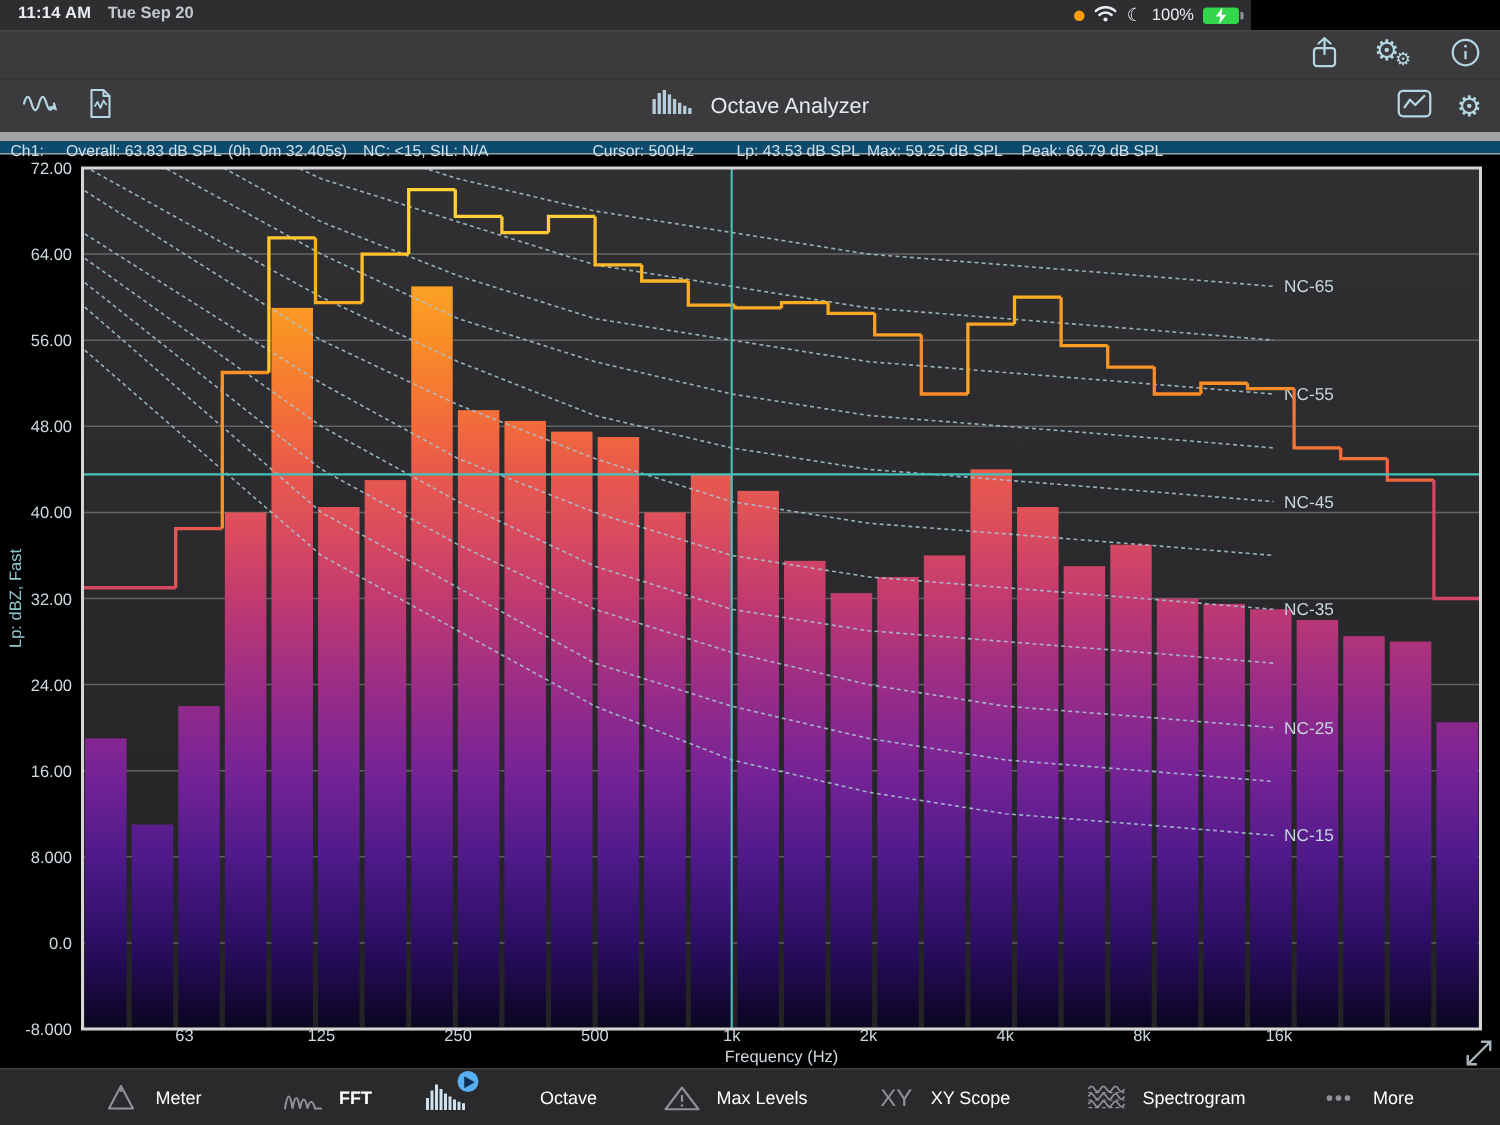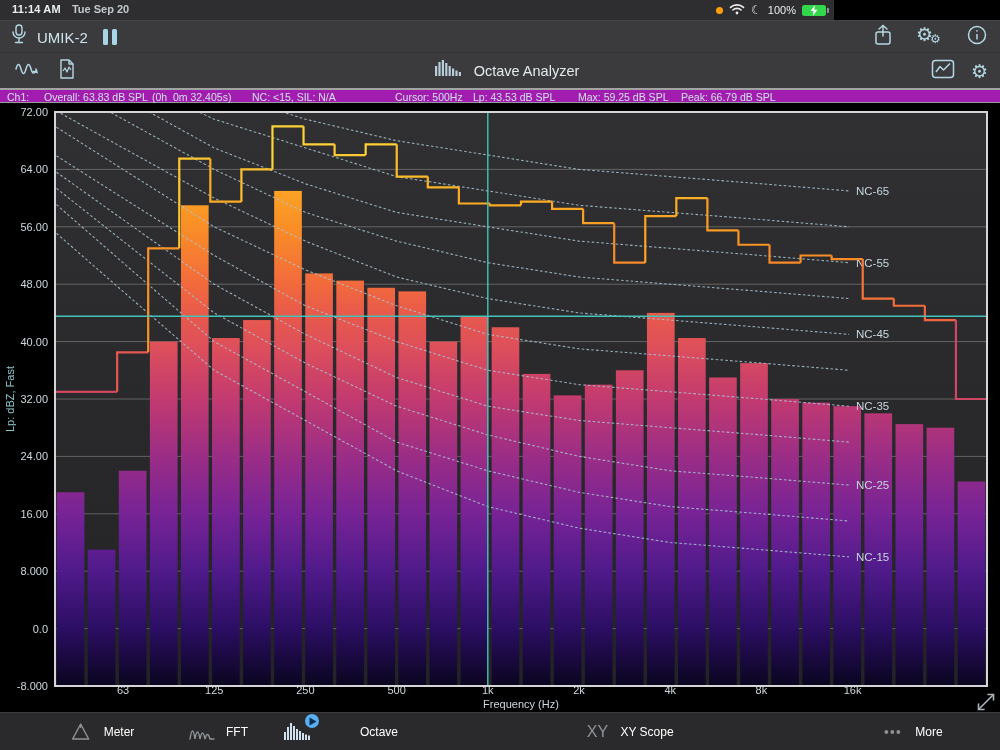--- a/index.html
+++ b/index.html
@@ -29,21 +29,21 @@
 
   
   .titlebar{position:absolute;left:0;top:52px;width:1000px;height:36px;background:#3b3b3d;border-top:1px solid #323234;}
   .t2-left{position:absolute;left:14px;top:0;height:36px;display:flex;align-items:center;gap:16px;}
   .t2-center{position:absolute;left:0;top:0;width:1000px;height:36px;display:flex;align-items:center;justify-content:center;gap:10px;padding-left:13px;}
   .page-title{color:#e3eaee;font-size:14.5px;}
   .t2-right{position:absolute;right:12px;top:0;height:36px;display:flex;align-items:center;gap:16px;}
   .gear-glyph{font-size:19px;color:#b4d7e3;line-height:19px;}
 
   
-  .statsbar{position:absolute;left:0;top:88px;width:1000px;height:15px;background:#a21caf;border-top:2px solid #a3a3a3;border-bottom:1px solid #979ca0;}
+  .statsbar{position:absolute;left:0;top:88px;width:1000px;height:15px;background:#0c4a6e;border-top:6px solid #a3a3a3;border-bottom:1px solid #979ca0;}
   .statsbar span{position:absolute;top:1px;font-size:10.5px;color:#cfe0e8;white-space:pre;}
 
   
   #chart{position:absolute;left:0;top:103px;}
 
   
   .tabbar{position:absolute;left:0;top:712px;width:1000px;height:38px;background:#2a2a2c;border-top:1px solid #3d3d3f;}
   .tab{position:absolute;top:0;height:38px;display:flex;align-items:center;gap:8px;transform:translateX(-50%);cursor:default;}
   .tab .tab-label{font-size:12px;color:#ffffff;}
   .tab.active .tab-label{color:#ffffff;margin-left:40px;}
@@ -74,35 +74,20 @@
       <span>100%</span>
       <span class="batt">
         <svg width="8" height="11" viewBox="0 0 8 11">
             <polygon points="5,0 0.5,6 3.5,6 2.8,11 7.5,4.8 4.3,4.8" fill="#fff"></polygon>
           </svg>
       </span>
     </div>
   </div>
 
   <div class="toolbar">
-    <div class="tb-left">
-      <span>
-        <svg width="18" height="24" viewBox="0 0 18 24" fill="none" stroke="#b4d7e3" stroke-width="1.4" stroke-linecap="round">
-          <rect x="6" y="2" width="6" height="10" rx="3"></rect>
-            <path d="M3 9 a6 6 0 0 0 12 0"></path>
-            <line x1="9" y1="15.5" x2="9" y2="19"></line>
-            <line x1="5.5" y1="19.5" x2="12.5" y2="19.5"></line>
-        </svg>
-      </span>
-      <span class="device-name">UMIK-2</span>
-      <span class="pause-btn">
-          <i></i>
-          <i></i>
-        </span>
-    </div>
     <div class="tb-right">
       <span>
         <svg width="22" height="24" viewBox="0 0 22 24" fill="none" stroke="#b4d7e3" stroke-width="1.5" stroke-linecap="round" stroke-linejoin="round">
           <rect x="4" y="9" width="14" height="12" rx="2"></rect>
             <line x1="11" y1="2.5" x2="11" y2="13"></line>
             <polyline points="7,6 11,2.5 15,6"></polyline>
         </svg>
       </span>
       <span style="position:relative;display:inline-block;width:28px;height:24px;">
         <span class="gear-glyph" style="position:absolute;left:0;top:0;">⚙</span>
@@ -159,23 +144,23 @@
         </svg>
       </span>
       <span class="gear-glyph">⚙</span>
     </div>
   </div>
 
   <div class="statsbar" id="statsbar">
       <span style="left: 7px;">Ch1:</span>
       <span style="left: 44px;">Overall: 63.83 dB SPL</span>
       <span style="left: 152px;">(0h  0m 32.405s)</span>
-      <span style="left: 252px;">NC: &lt;15, SIL: N/A</span>
+      <span style="left: 242px;">NC: &lt;15, SIL: N/A</span>
       <span style="left: 395px;">Cursor: 500Hz</span>
-      <span style="left: 473px;">Lp: 43.53 dB SPL</span>
+      <span style="left: 491px;">Lp: 43.53 dB SPL</span>
       <span style="left: 578px;">Max: 59.25 dB SPL</span>
       <span style="left: 681px;">Peak: 66.79 dB SPL</span>
     </div>
 
   <svg id="chart" width="1000" height="609" viewBox="0 103 1000 609">
       <defs>
         <linearGradient id="plotbg" x1="0" y1="0" x2="0" y2="1">
           <stop offset="0" stop-color="#303032"></stop>
           <stop offset="1" stop-color="#232325"></stop>
         </linearGradient>
@@ -321,21 +306,21 @@
   <div class="tabbar" id="tabbar">
       <div class="tab" style="left: 100px;">
         <span class="ticon">
           <svg width="30" height="20" viewBox="0 0 30 20">
             <path d="M15 2 L7 17 H23 Z" fill="none" stroke="#8e9297" stroke-width="1.4" stroke-linejoin="round"></path>
             <line x1="15" y1="2" x2="15" y2="6" stroke="#8e9297" stroke-width="1.2"></line>
           </svg>
         </span>
         <span class="tab-label">Meter</span>
       </div>
-      <div class="tab" style="left: 218px;">
+      <div class="tab" style="left: 218px; font-weight: bold;">
         <span class="ticon">
           <svg width="30" height="20" viewBox="0 0 30 20">
             <path d="M2 17 Q4.5 1 7 17 Q9.5 3 12 17 Q14.5 5 17 17 Q19.5 8 22 17 L26 17" fill="none" stroke="#8e9297" stroke-width="1.4" stroke-linecap="round"></path>
           </svg>
         </span>
         <span class="tab-label">FFT</span>
       </div>
       <div class="tab active" style="left: 340px;">
         <span class="ticon">
           <svg width="30" height="20" viewBox="0 0 30 20">
@@ -350,27 +335,50 @@
             <rect x="26" y="13.5" width="2" height="4.5" fill="#cfe2ee"></rect>
           </svg>
           <span class="play-badge">
             <svg width="8" height="9" viewBox="0 0 8 9">
               <polygon points="0.5,0.5 7.5,4.5 0.5,8.5" fill="#0b2d50"></polygon>
             </svg>
           </span>
         </span>
         <span class="tab-label">Octave</span>
       </div>
+      <div class="tab" style="left: 489px;">
+        <span class="ticon">
+          <svg width="30" height="20" viewBox="0 0 30 20">
+            <path d="M15 3 L26 17.5 H4 Z" fill="none" stroke="#8e9297" stroke-width="1.4" stroke-linejoin="round"></path>
+            <line x1="15" y1="8" x2="15" y2="12.5" stroke="#8e9297" stroke-width="1.5"></line>
+            <circle cx="15" cy="15" r="0.9" fill="#8e9297"></circle>
+          </svg>
+        </span>
+        <span class="tab-label">Max Levels</span>
+      </div>
       <div class="tab" style="left: 628px;">
         <span class="ticon">
           <svg width="30" height="20" viewBox="0 0 30 20">
             <text x="15" y="15" text-anchor="middle" fill="#8e9297" font-size="16" font-family="&quot;Liberation Sans&quot;,sans-serif">XY</text>
           </svg>
         </span>
         <span class="tab-label">XY Scope</span>
+      </div>
+      <div class="tab" style="left: 777px;">
+        <span class="ticon">
+          <svg width="30" height="20" viewBox="0 0 30 20">
+            <path d="M2 4 q2 -3.5 4 0 t4 0 t4 0 t4 0 t4 0 t4 0" fill="none" stroke="#8e9297" stroke-width="1.1"></path>
+            <line x1="2" y1="6.4" x2="26" y2="6.4" stroke="#8e9297" stroke-width="0.8" stroke-dasharray="2.5 2"></line>
+            <path d="M2 9 q2 -3.5 4 0 t4 0 t4 0 t4 0 t4 0 t4 0" fill="none" stroke="#8e9297" stroke-width="1.1"></path>
+            <line x1="2" y1="11.4" x2="26" y2="11.4" stroke="#8e9297" stroke-width="0.8" stroke-dasharray="2.5 2"></line>
+            <path d="M2 14 q2 -3.5 4 0 t4 0 t4 0 t4 0 t4 0 t4 0" fill="none" stroke="#8e9297" stroke-width="1.1"></path>
+            <line x1="2" y1="16.4" x2="26" y2="16.4" stroke="#8e9297" stroke-width="0.8" stroke-dasharray="2.5 2"></line>
+          </svg>
+        </span>
+        <span class="tab-label">Spectrogram</span>
       </div>
       <div class="tab" style="left: 910px;">
         <span class="ticon">
           <svg width="30" height="20" viewBox="0 0 30 20">
             <circle cx="9" cy="10" r="1.9" fill="#8e9297"></circle>
             <circle cx="15" cy="10" r="1.9" fill="#8e9297"></circle>
             <circle cx="21" cy="10" r="1.9" fill="#8e9297"></circle>
           </svg>
         </span>
         <span class="tab-label">More</span>

